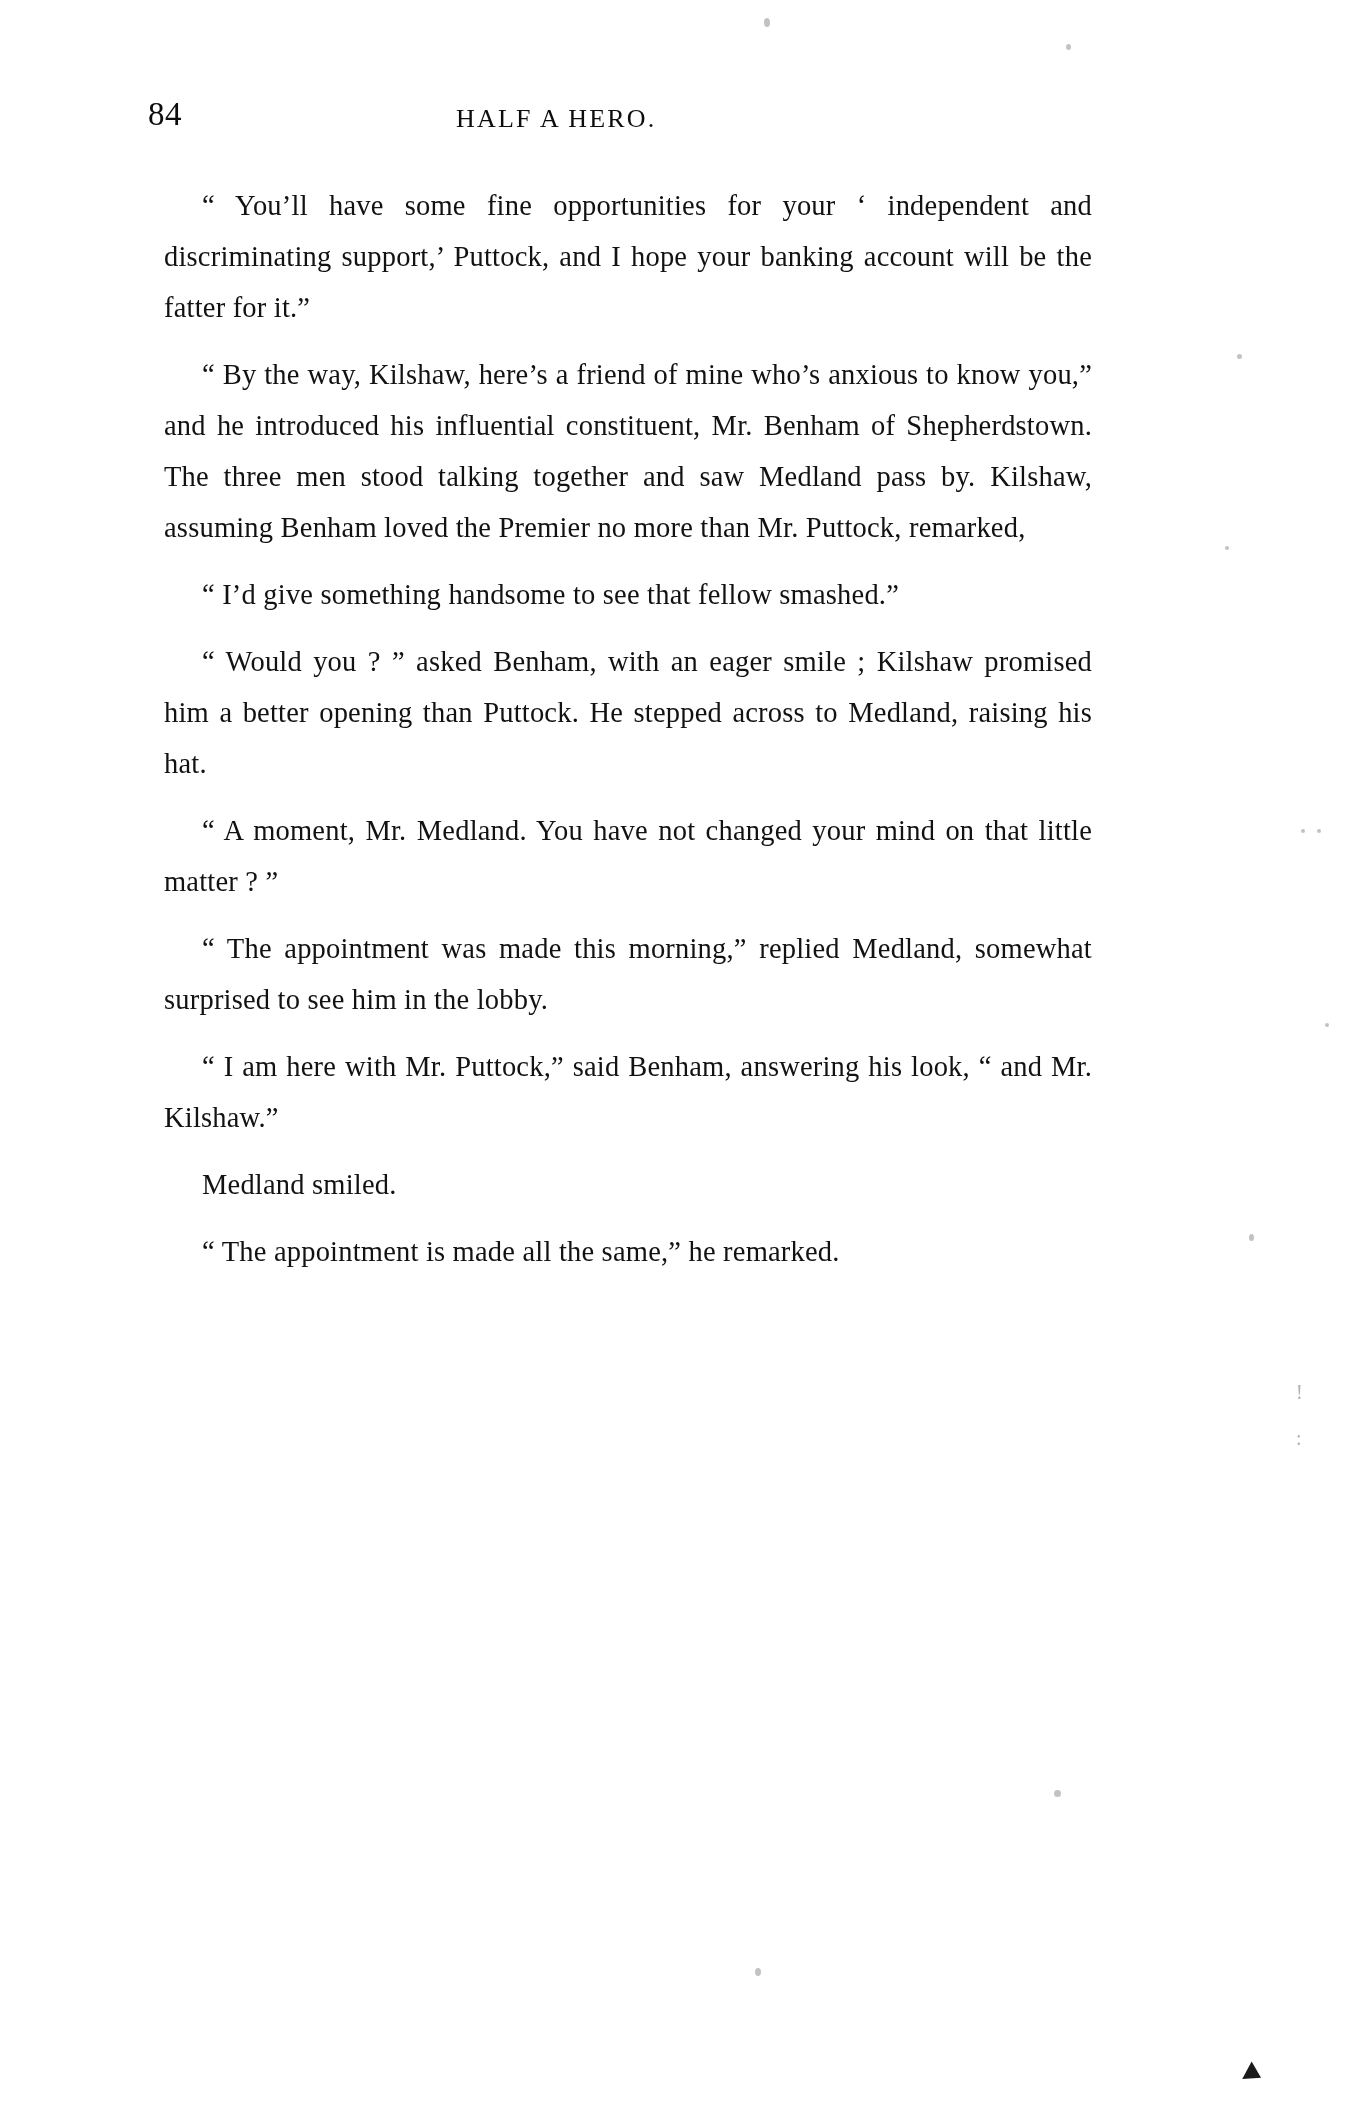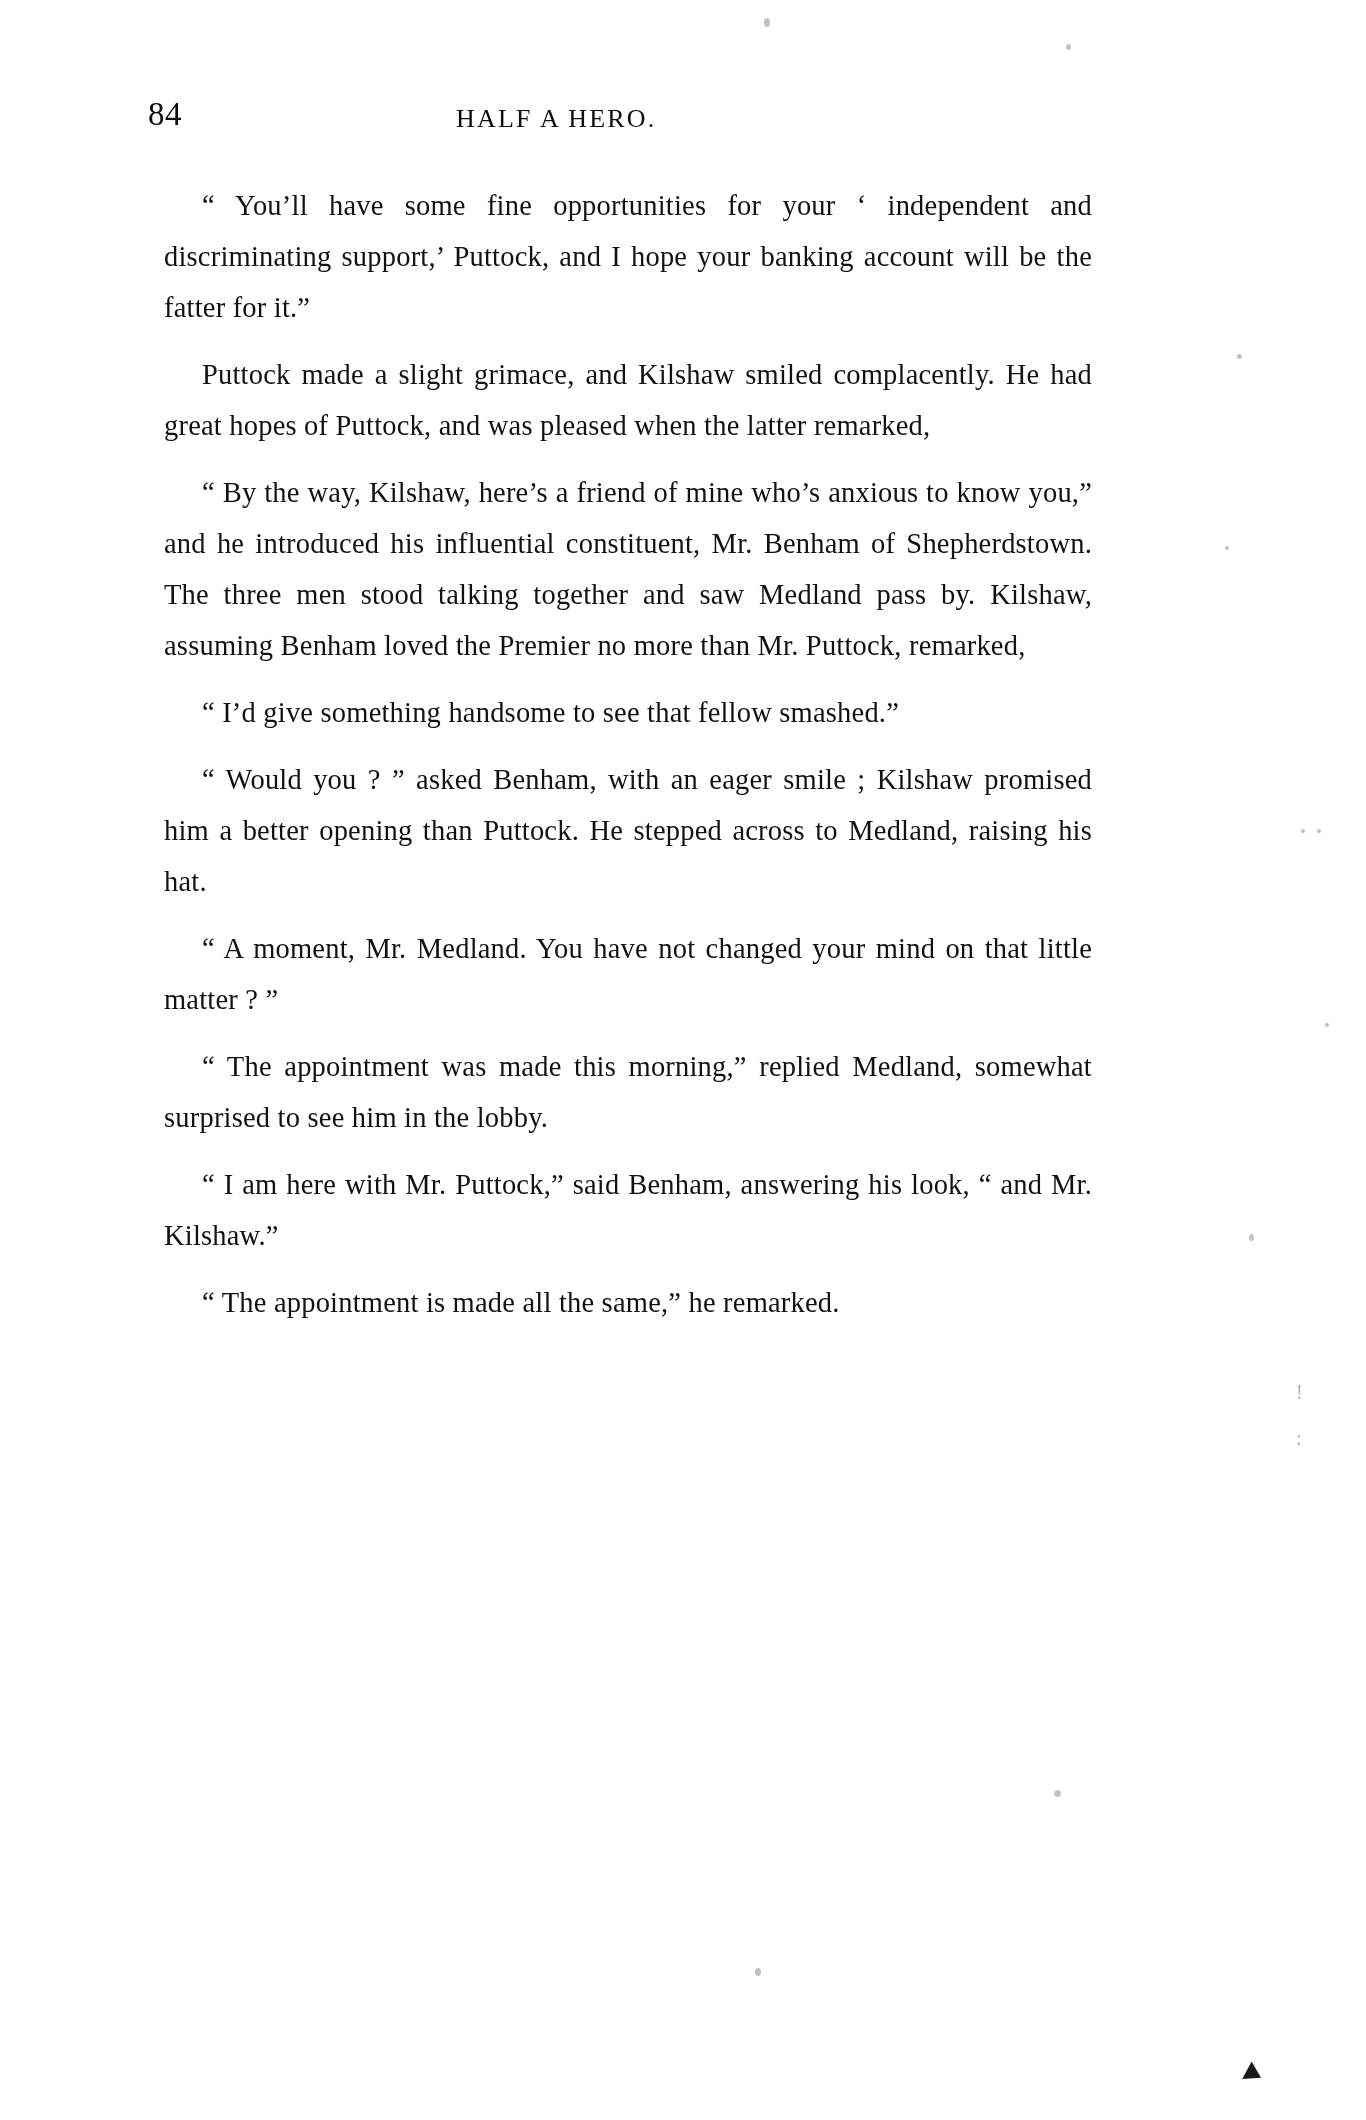--- a/index.html
+++ b/index.html
@@ -95,27 +95,27 @@
 
   <div class="page-inner">
 
     <div class="header-row">
       <div class="folio">84</div>
       <div class="running-head">HALF A HERO.</div>
     </div>
 
     <div class="body-text">
       <p>“ You’ll have some fine opportunities for your ‘ independent and discriminating support,’ Puttock, and I hope your banking account will be the fatter for it.”</p>
-      <p>Puttock made a slight grimace, and Kilshaw smiled complacently.  He had great hopes of Puttock, and was pleased when the latter remarked,</p>
       <p>“ By the way, Kilshaw, here’s a friend of mine who’s anxious to know you,” and he introduced his influential constituent, Mr. Benham of Shepherdstown.  The three men stood talking together and saw Medland pass by.  Kilshaw, assuming Benham loved the Premier no more than Mr. Puttock, remarked,</p>
       <p>“ I’d give something handsome to see that fellow smashed.”</p>
       <p>“ Would you ? ” asked Benham, with an eager smile ; Kilshaw promised him a better opening than Puttock.  He stepped across to Medland, raising his hat.</p>
       <p>“ A moment, Mr. Medland.  You have not changed your mind on that little matter ? ”</p>
       <p>“ The appointment was made this morning,” replied Medland, somewhat surprised to see him in the lobby.</p>
       <p>“ I am here with Mr. Puttock,” said Benham, answering his look, “ and Mr. Kilshaw.”</p>
+      <p>Medland smiled.</p>
       <p>“ The appointment is made all the same,” he remarked.</p>
     </div>
 
   </div>
 
   <span class="speck" style="left:764px; top:18px; width:6px; height:9px;"></span>
   <span class="speck" style="left:1066px; top:44px; width:5px; height:6px;"></span>
   <span class="speck" style="left:1237px; top:354px; width:5px; height:5px;"></span>
   <span class="speck" style="left:1225px; top:546px; width:4px; height:4px;"></span>
   <span class="speck" style="left:1301px; top:829px; width:4px; height:4px;"></span>

